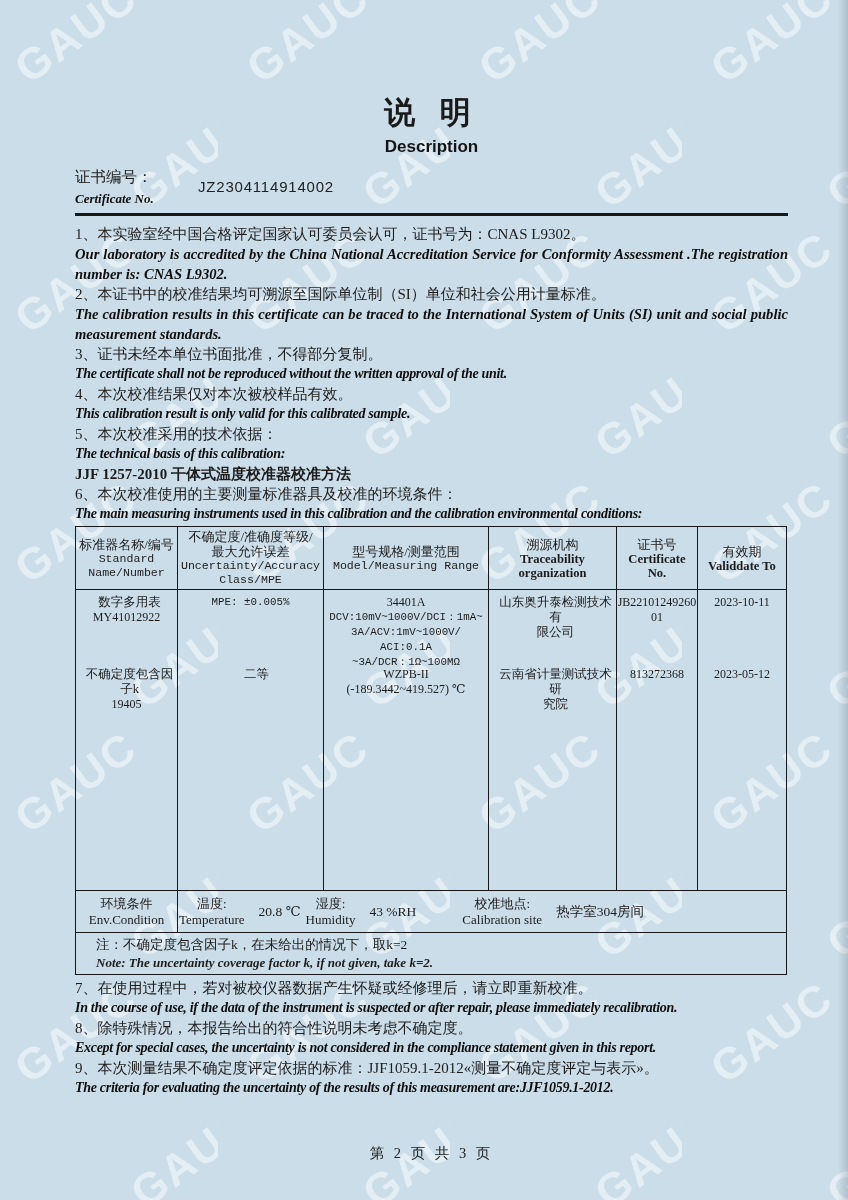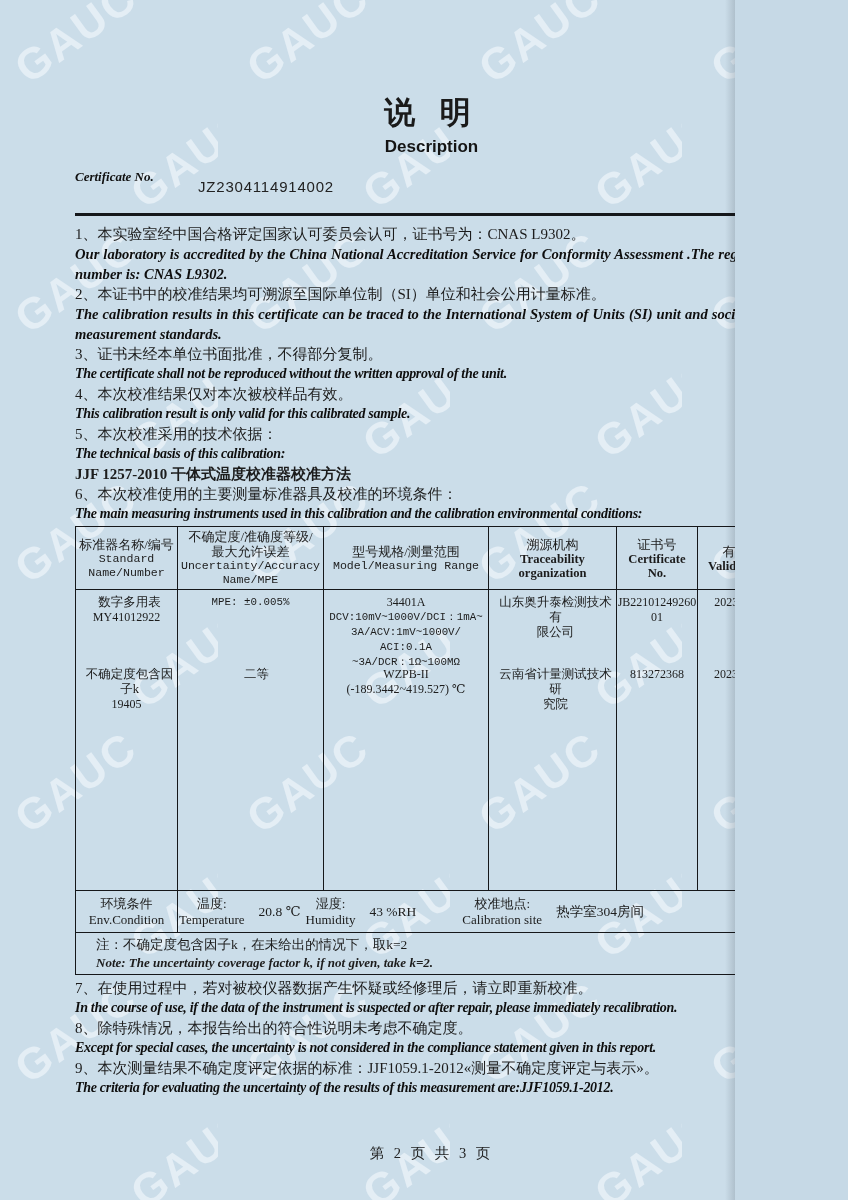--- a/index.html
+++ b/index.html
@@ -1,17 +1,17 @@
 <!DOCTYPE html>
 <html><head>
 <meta charset="utf-8">
 <style>
   html,body{margin:0;padding:0;}
   body{width:848px;height:1200px;background:#c6d9e6;font-family:"Liberation Serif","DejaVu Serif",serif;}
-  .page{position:relative;width:735px;height:1200px;background:#cbdde9;overflow:hidden;}
+  .page{position:relative;width:848px;height:1200px;background:#cbdde9;overflow:hidden;}
   .wm{position:absolute;left:0;top:0;z-index:0;}
   .page::after{content:"";position:absolute;top:0;right:0;width:10px;height:100%;
     background:linear-gradient(to left,rgba(110,125,138,0.30),rgba(110,125,138,0));pointer-events:none;}
   .content{position:relative;z-index:1;margin-left:75px;width:713px;color:#1c1c1c;}
 
   .title{margin:0;padding-top:92px;text-align:center;font-family:"Liberation Sans","DejaVu Sans",sans-serif;
     font-size:31px;font-weight:600;letter-spacing:8px;color:#1a1a1a;}
   .subtitle{text-align:center;font-family:"Liberation Sans","DejaVu Sans",sans-serif;
     font-size:17px;font-weight:bold;margin-top:3px;color:#141414;}
 
@@ -76,20 +76,21 @@
     </defs>
     <rect width="848" height="1200" fill="url(#wmp)"></rect>
   </svg>
 
   <div class="content">
 
     <h1 class="title">说 明</h1>
     <div class="subtitle">Description</div>
 
     <div class="certrow">
+      <div class="certlabel-cn">证书编号：</div>
       <div class="certlabel-en">Certificate No.</div>
       <div class="certno">JZ2304114914002</div>
     </div>
     <div class="rule"></div>
 
     <div class="items">
       <div>
         <div class="cn">1、本实验室经中国合格评定国家认可委员会认可，证书号为：CNAS L9302。</div>
         <div class="en">Our laboratory is accredited by the China National Accreditation Service for Conformity Assessment .The registration number is: CNAS L9302.</div>
       </div>
@@ -121,21 +122,21 @@
       <div class="trow thead">
         <div class="th">
           <div class="thcn">标准器名称/编号</div>
           <div class="thmono">Standard</div>
           <div class="thmono">Name/Number</div>
         </div>
         <div class="th">
           <div class="thcn">不确定度/准确度等级/</div>
           <div class="thcn">最大允许误差</div>
           <div class="thmono">Uncertainty/Accuracy</div>
-          <div class="thmono">Name/MPE</div>
+          <div class="thmono">Class/MPE</div>
         </div>
         <div class="th">
           <div class="thcn">型号规格/测量范围</div>
           <div class="thmono">Model/Measuring Range</div>
         </div>
         <div class="th">
           <div class="thcn">溯源机构</div>
           <div class="thserif">Traceability</div>
           <div class="thserif">organization</div>
         </div>

